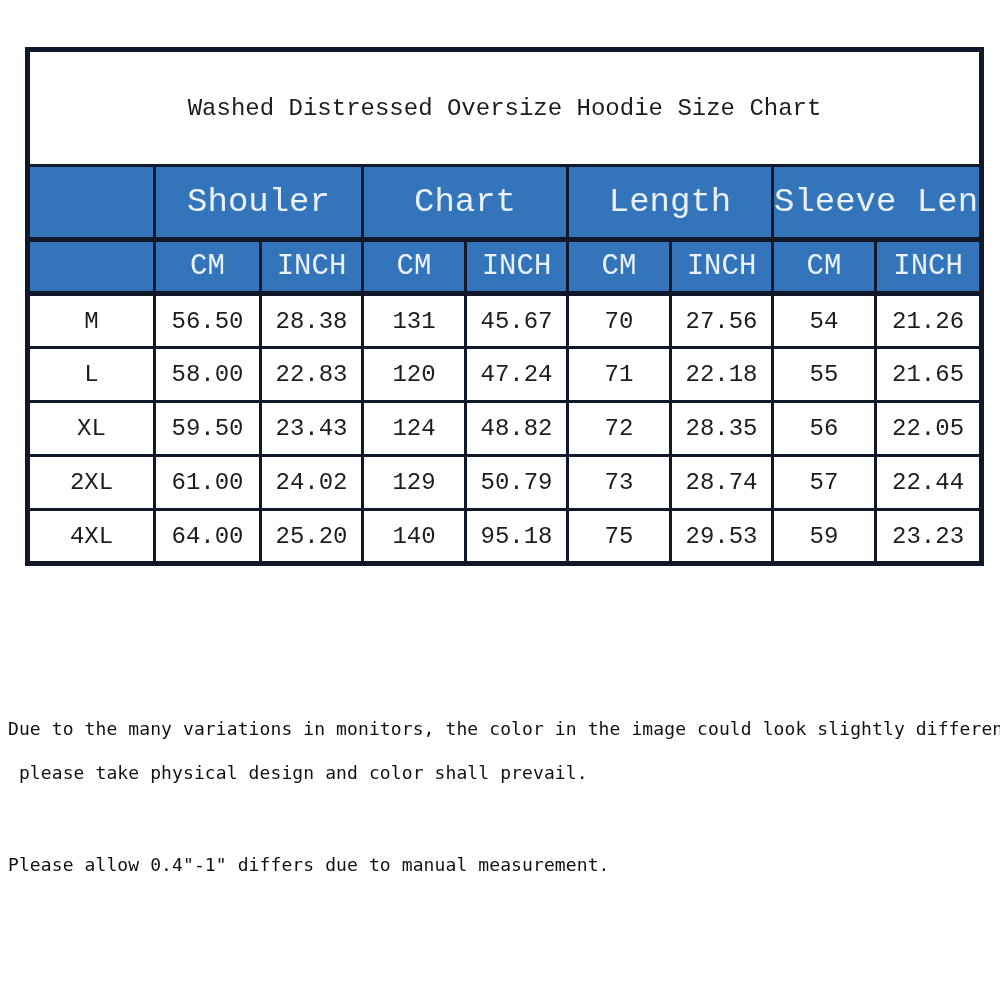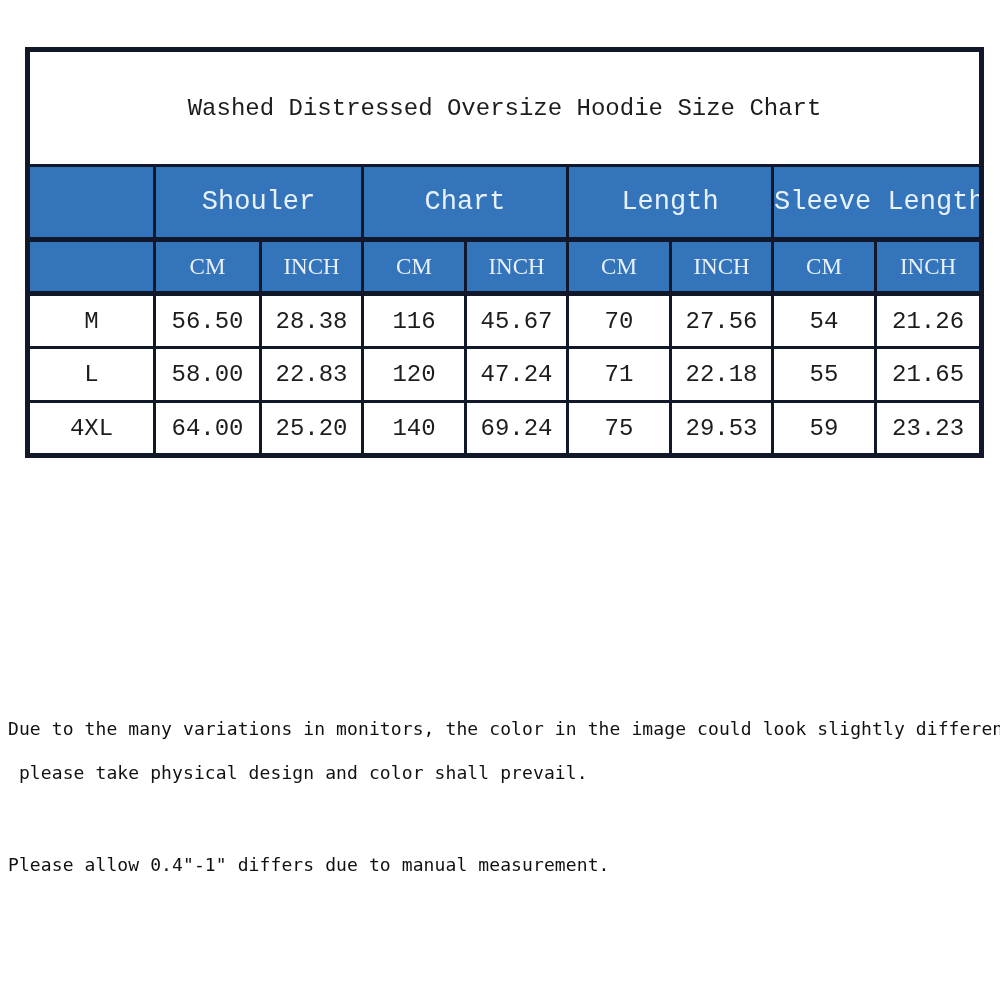--- a/index.html
+++ b/index.html
@@ -43,30 +43,29 @@
     color:#f4f9ff;
     font-size:33px;
     letter-spacing:0px;
     border-bottom-width:7px;
     text-shadow:0 0 1px rgba(255,255,255,.45);
   }
   tr.group-row td{
     height:74px;
     background:var(--header-blue);
     color:var(--header-text);
-    font-size:27px;
+    font-size:34px;
     border-bottom-width:5px;
   }
   tr.unit-row td{
     height:54px;
     background:var(--header-blue);
     color:var(--header-text);
-    font-size:23px;
+    font-size:29px;
     border-bottom-width:5px;
-    font-family:Liberation Serif, serif;
   }
   tr.data-row td{height:54px;}
   tr.data-row td.size-cell{font-size:24px;}
   .notes{
     position:absolute;
     left:8px;top:0;width:992px;height:1000px;
     font-family:"DejaVu Sans Mono", monospace;
     color:#111111;
     pointer-events:none;
   }
@@ -119,44 +118,66 @@
         <td>CM</td>
         <td>INCH</td>
         <td>CM</td>
         <td>INCH</td>
       </tr>
 
       <tr class="data-row">
         <td class="size-cell">M</td>
         <td>56.50</td>
         <td>28.38</td>
-        <td>116</td>
+        <td>131</td>
         <td>45.67</td>
         <td>70</td>
         <td>27.56</td>
         <td>54</td>
         <td>21.26</td>
       </tr>
       <tr class="data-row">
         <td class="size-cell">L</td>
         <td>58.00</td>
         <td>22.83</td>
         <td>120</td>
         <td>47.24</td>
         <td>71</td>
         <td>22.18</td>
         <td>55</td>
         <td>21.65</td>
       </tr>
       <tr class="data-row">
+        <td class="size-cell">XL</td>
+        <td>59.50</td>
+        <td>23.43</td>
+        <td>124</td>
+        <td>48.82</td>
+        <td>72</td>
+        <td>28.35</td>
+        <td>56</td>
+        <td>22.05</td>
+      </tr>
+      <tr class="data-row">
+        <td class="size-cell">2XL</td>
+        <td>61.00</td>
+        <td>24.02</td>
+        <td>129</td>
+        <td>50.79</td>
+        <td>73</td>
+        <td>28.74</td>
+        <td>57</td>
+        <td>22.44</td>
+      </tr>
+      <tr class="data-row">
         <td class="size-cell">4XL</td>
         <td>64.00</td>
         <td>25.20</td>
         <td>140</td>
-        <td>69.24</td>
+        <td>95.18</td>
         <td>75</td>
         <td>29.53</td>
         <td>59</td>
         <td>23.23</td>
       </tr>
     </tbody>
   </table>
 
   <div class="notes">
     <div class="note-line note-1">Due to the many variations in monitors, the color in the image could look slightly different,</div>

